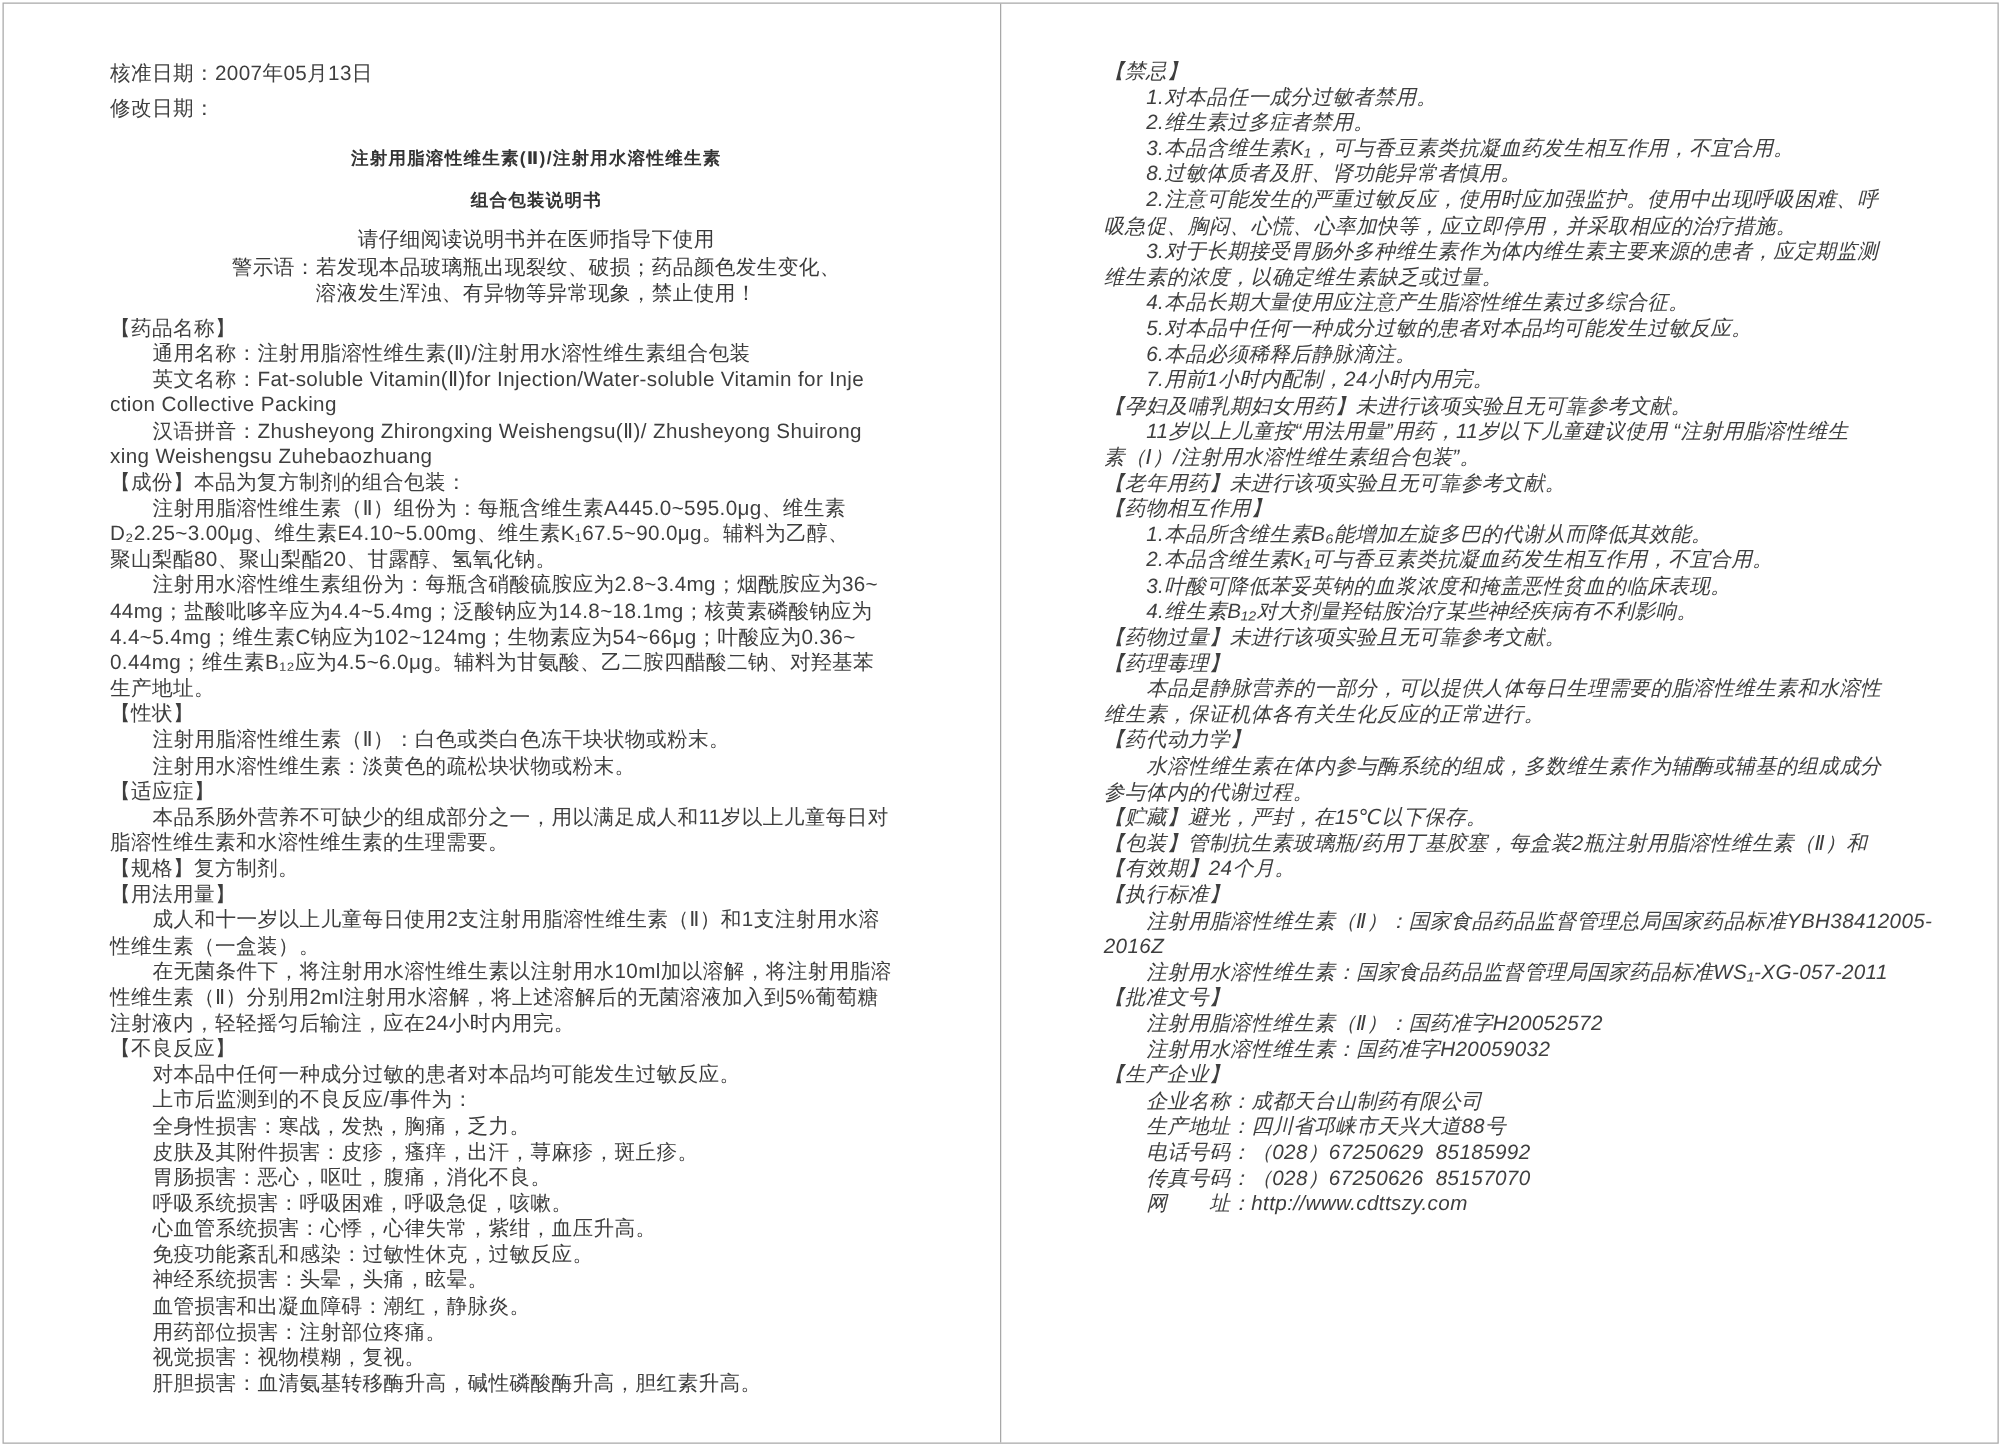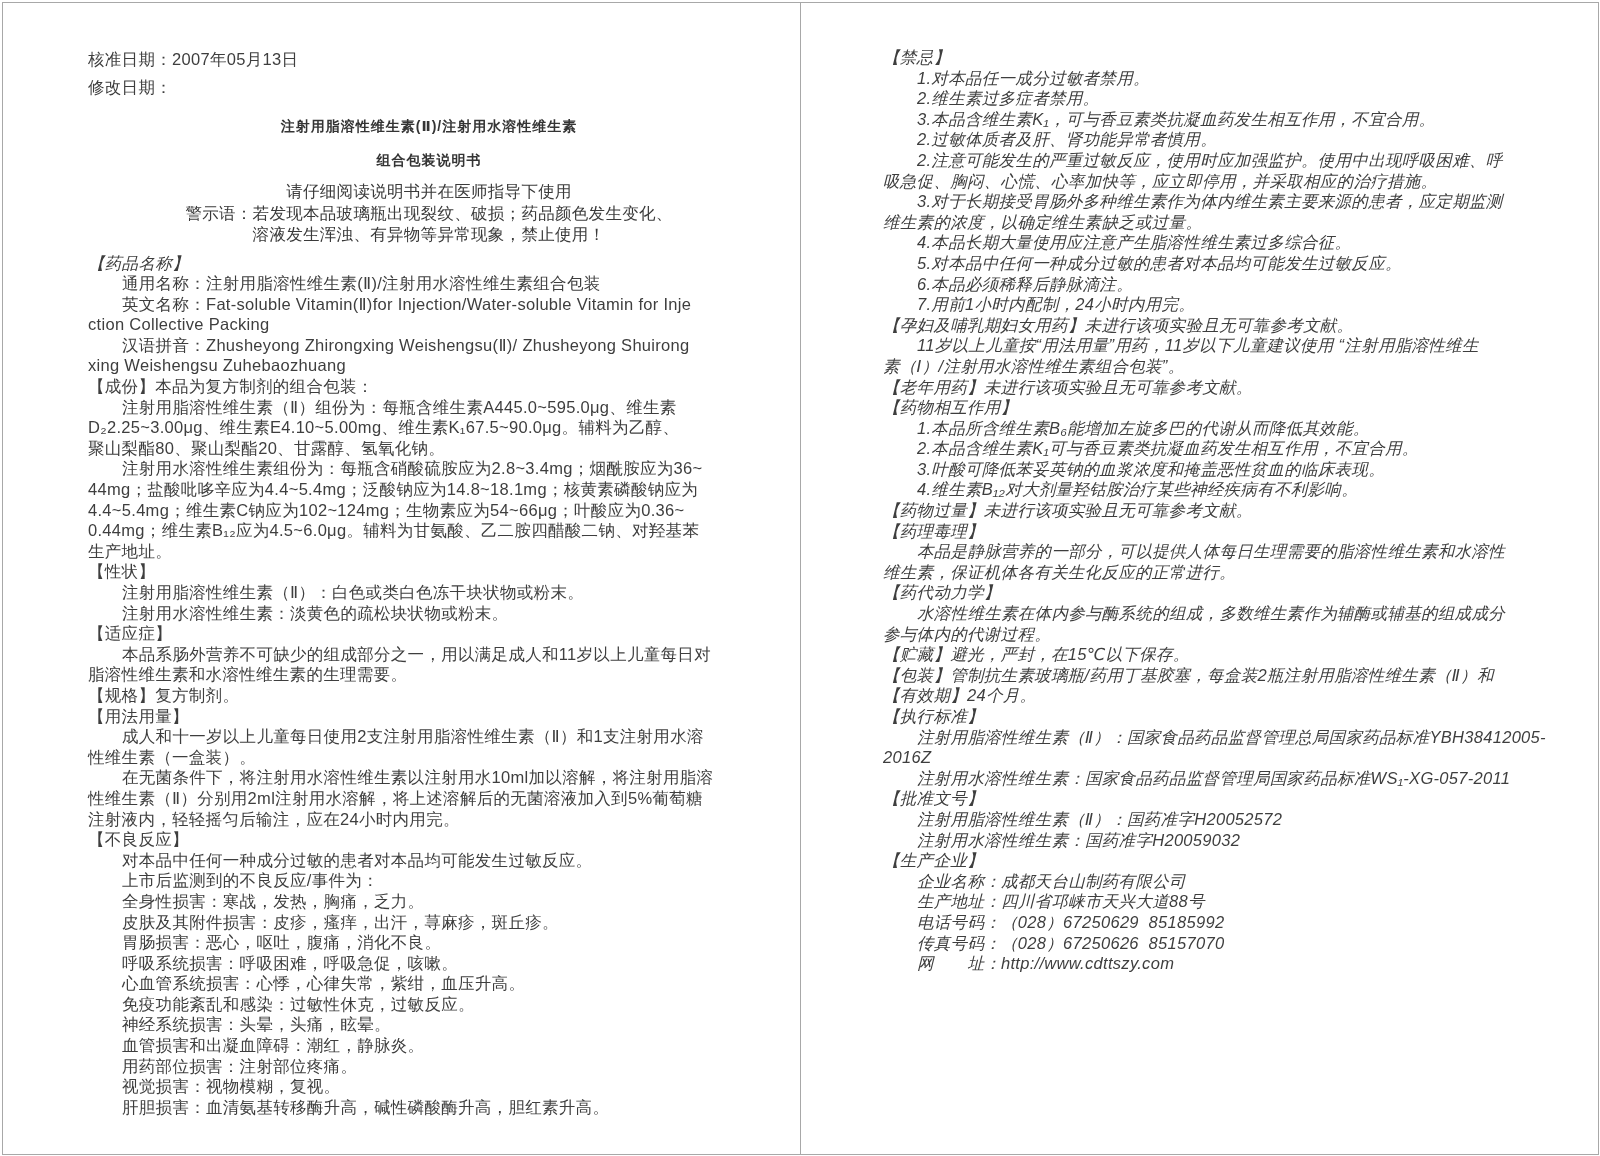--- a/index.html
+++ b/index.html
@@ -42,26 +42,25 @@
     font-weight:700;
     line-height:34px;
     text-align:center;
     letter-spacing:1px;
     color:#343434;
   }
   .ln--notice,.ln--warn{
     text-align:center;
     line-height:21.5px;
     color:#3a3a3a;
-    font-family:Liberation Mono, monospace;
   }
   .ln--i{text-indent:34px;}
   .ln--meta + .ln--title{margin-top:8px;}
   .ln--title + .ln--notice{margin-top:5px;}
-  .ln--warn + .ln--b{margin-top:6px;font-style:italic;}
+  .ln--warn + .ln--b{margin-top:6px;}
 </style>
 </head>
 <body>
 
 <div class="canvas">
   <div class="sheet">
     <div class="page page--left">
         <div class="ln ln--meta">核准日期：2007年05月13日</div>
         <div class="ln ln--meta">修改日期：</div>
         <div class="ln ln--title">注射用脂溶性维生素(Ⅱ)/注射用水溶性维生素</div>
@@ -110,21 +109,21 @@
         <div class="ln ln--i">血管损害和出凝血障碍：潮红，静脉炎。</div>
         <div class="ln ln--i">用药部位损害：注射部位疼痛。</div>
         <div class="ln ln--i">视觉损害：视物模糊，复视。</div>
         <div class="ln ln--i">肝胆损害：血清氨基转移酶升高，碱性磷酸酶升高，胆红素升高。</div>
       </div>
     <div class="page page--right">
         <div class="ln ln--b">【禁忌】</div>
         <div class="ln ln--i">1.对本品任一成分过敏者禁用。</div>
         <div class="ln ln--i">2.维生素过多症者禁用。</div>
         <div class="ln ln--i">3.本品含维生素K₁，可与香豆素类抗凝血药发生相互作用，不宜合用。</div>
-        <div class="ln ln--i">2.过敏体质者及肝、肾功能异常者慎用。</div>
+        <div class="ln ln--i">8.过敏体质者及肝、肾功能异常者慎用。</div>
         <div class="ln ln--i">2.注意可能发生的严重过敏反应，使用时应加强监护。使用中出现呼吸困难、呼</div>
         <div class="ln ln--b">吸急促、胸闷、心慌、心率加快等，应立即停用，并采取相应的治疗措施。</div>
         <div class="ln ln--i">3.对于长期接受胃肠外多种维生素作为体内维生素主要来源的患者，应定期监测</div>
         <div class="ln ln--b">维生素的浓度，以确定维生素缺乏或过量。</div>
         <div class="ln ln--i">4.本品长期大量使用应注意产生脂溶性维生素过多综合征。</div>
         <div class="ln ln--i">5.对本品中任何一种成分过敏的患者对本品均可能发生过敏反应。</div>
         <div class="ln ln--i">6.本品必须稀释后静脉滴注。</div>
         <div class="ln ln--i">7.用前1小时内配制，24小时内用完。</div>
         <div class="ln ln--b">【孕妇及哺乳期妇女用药】未进行该项实验且无可靠参考文献。</div>
         <div class="ln ln--i">11岁以上儿童按“用法用量”用药，11岁以下儿童建议使用 “注射用脂溶性维生</div>

